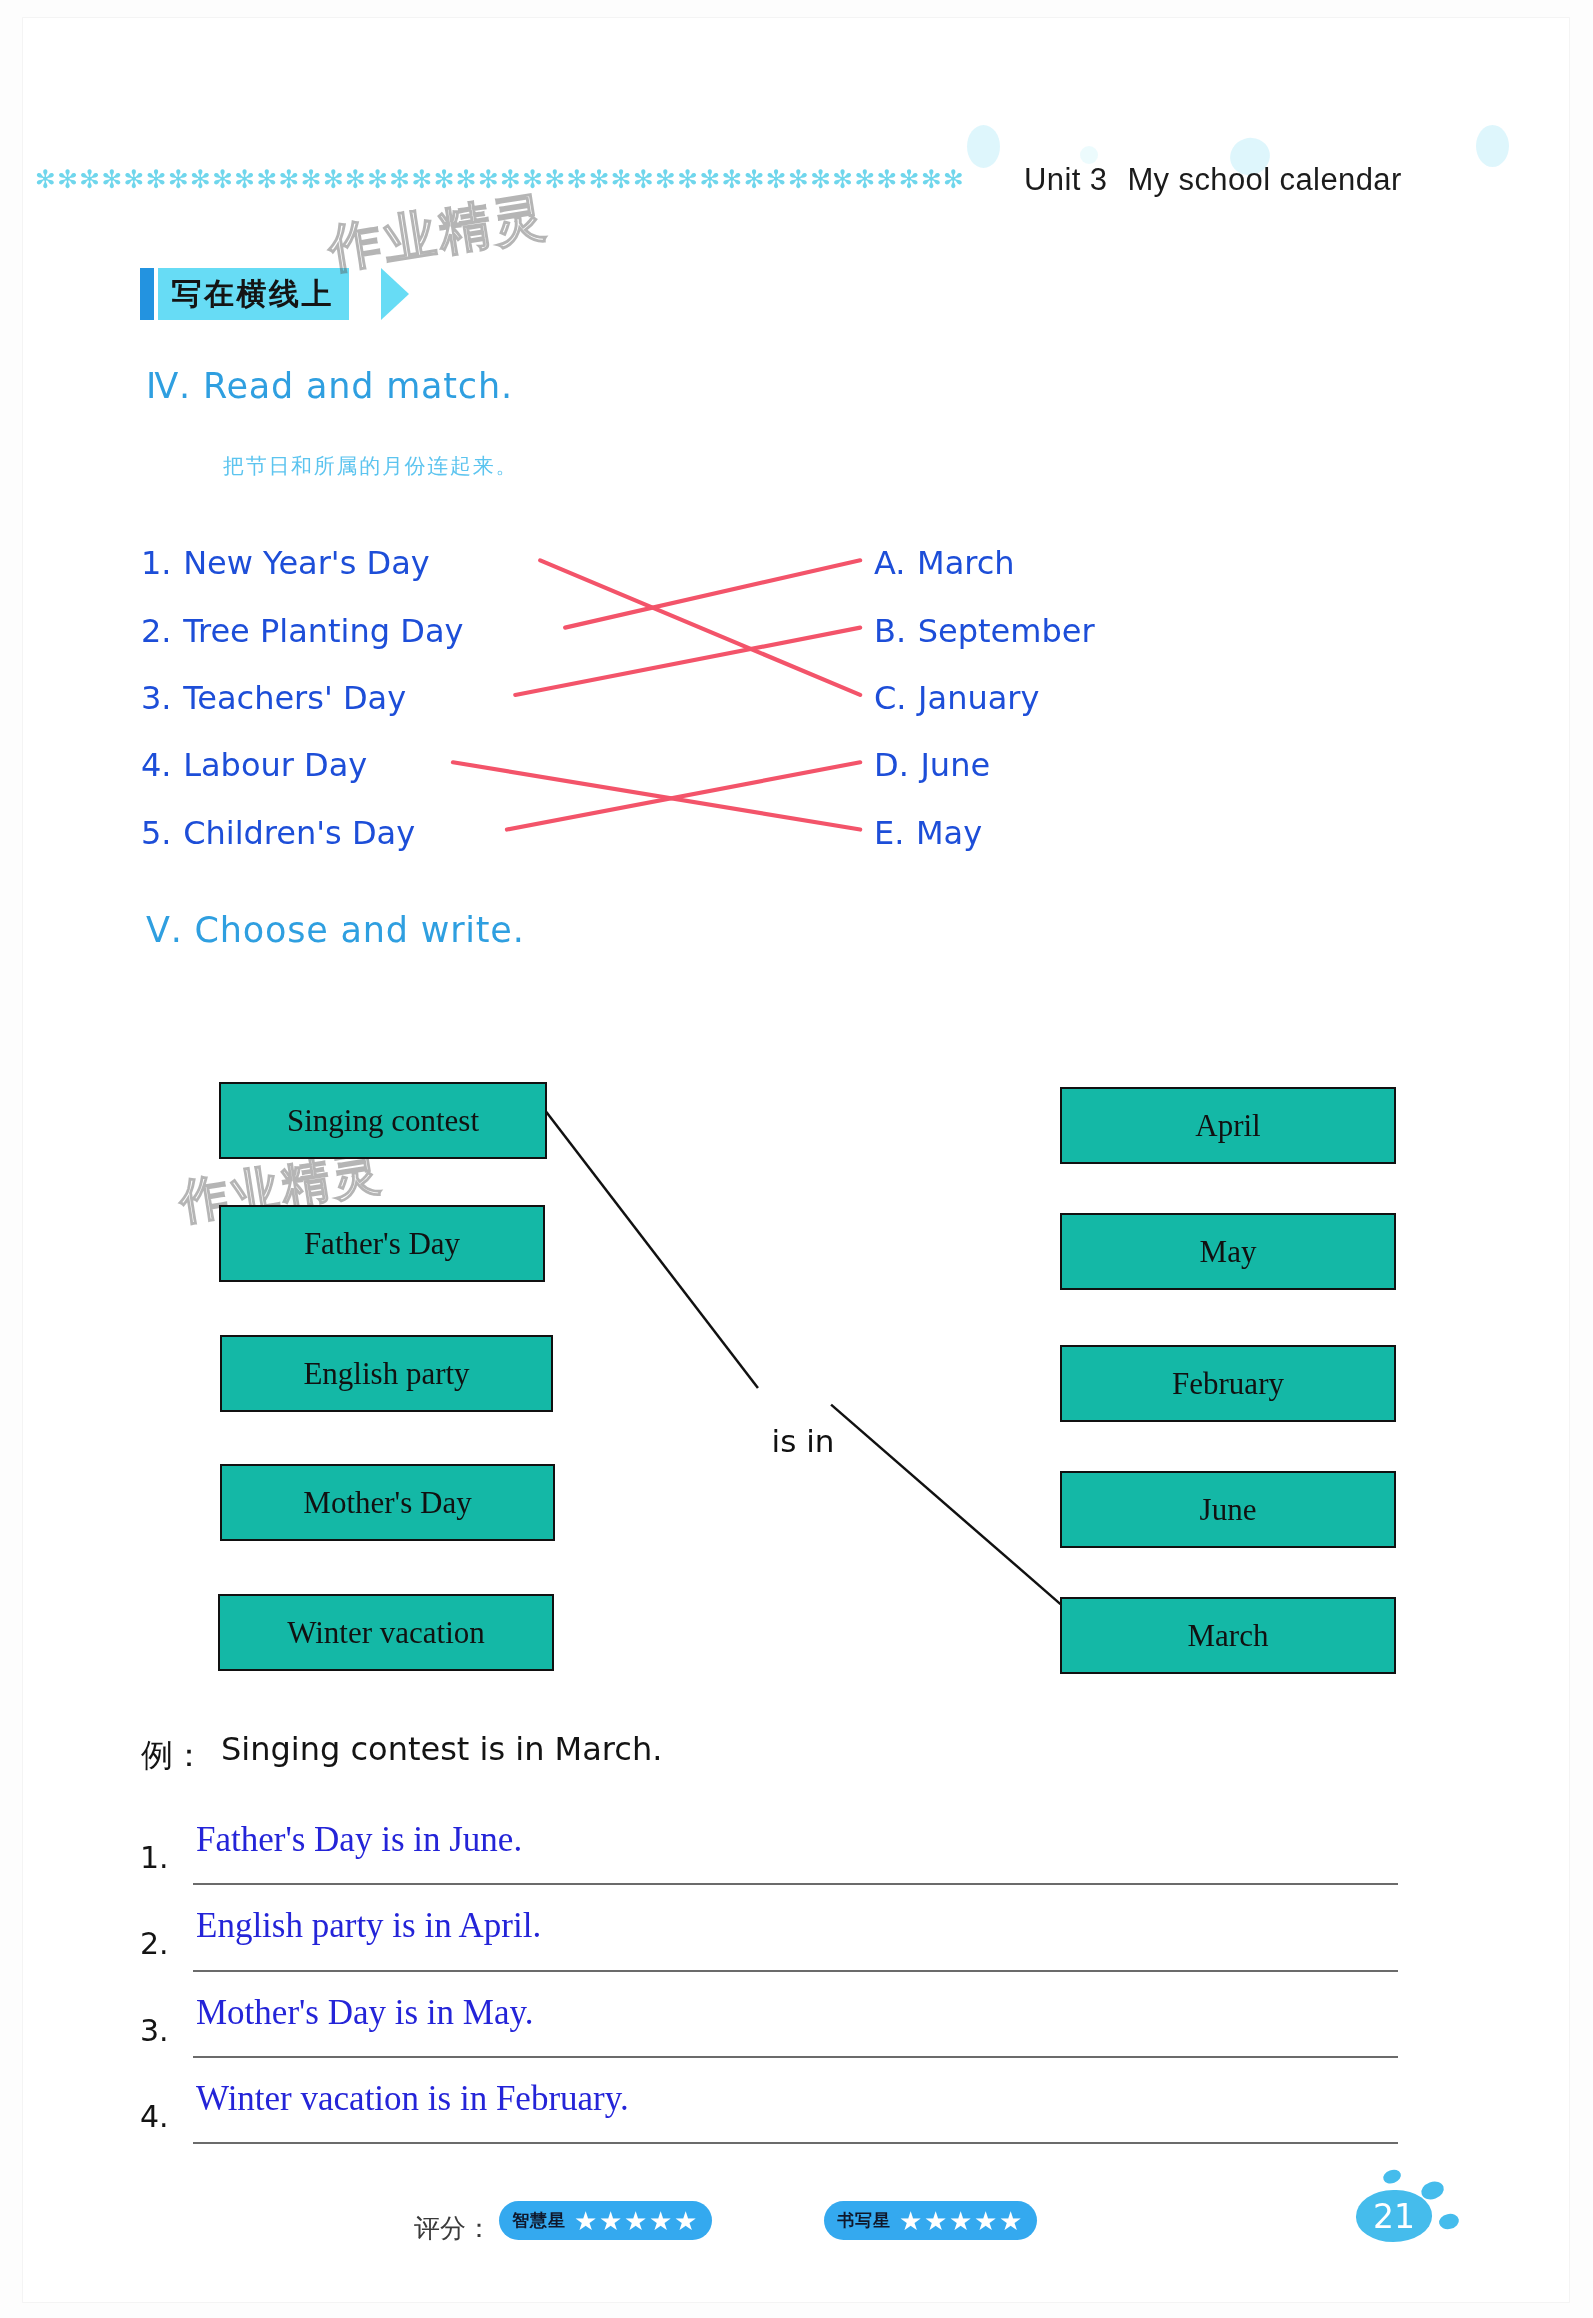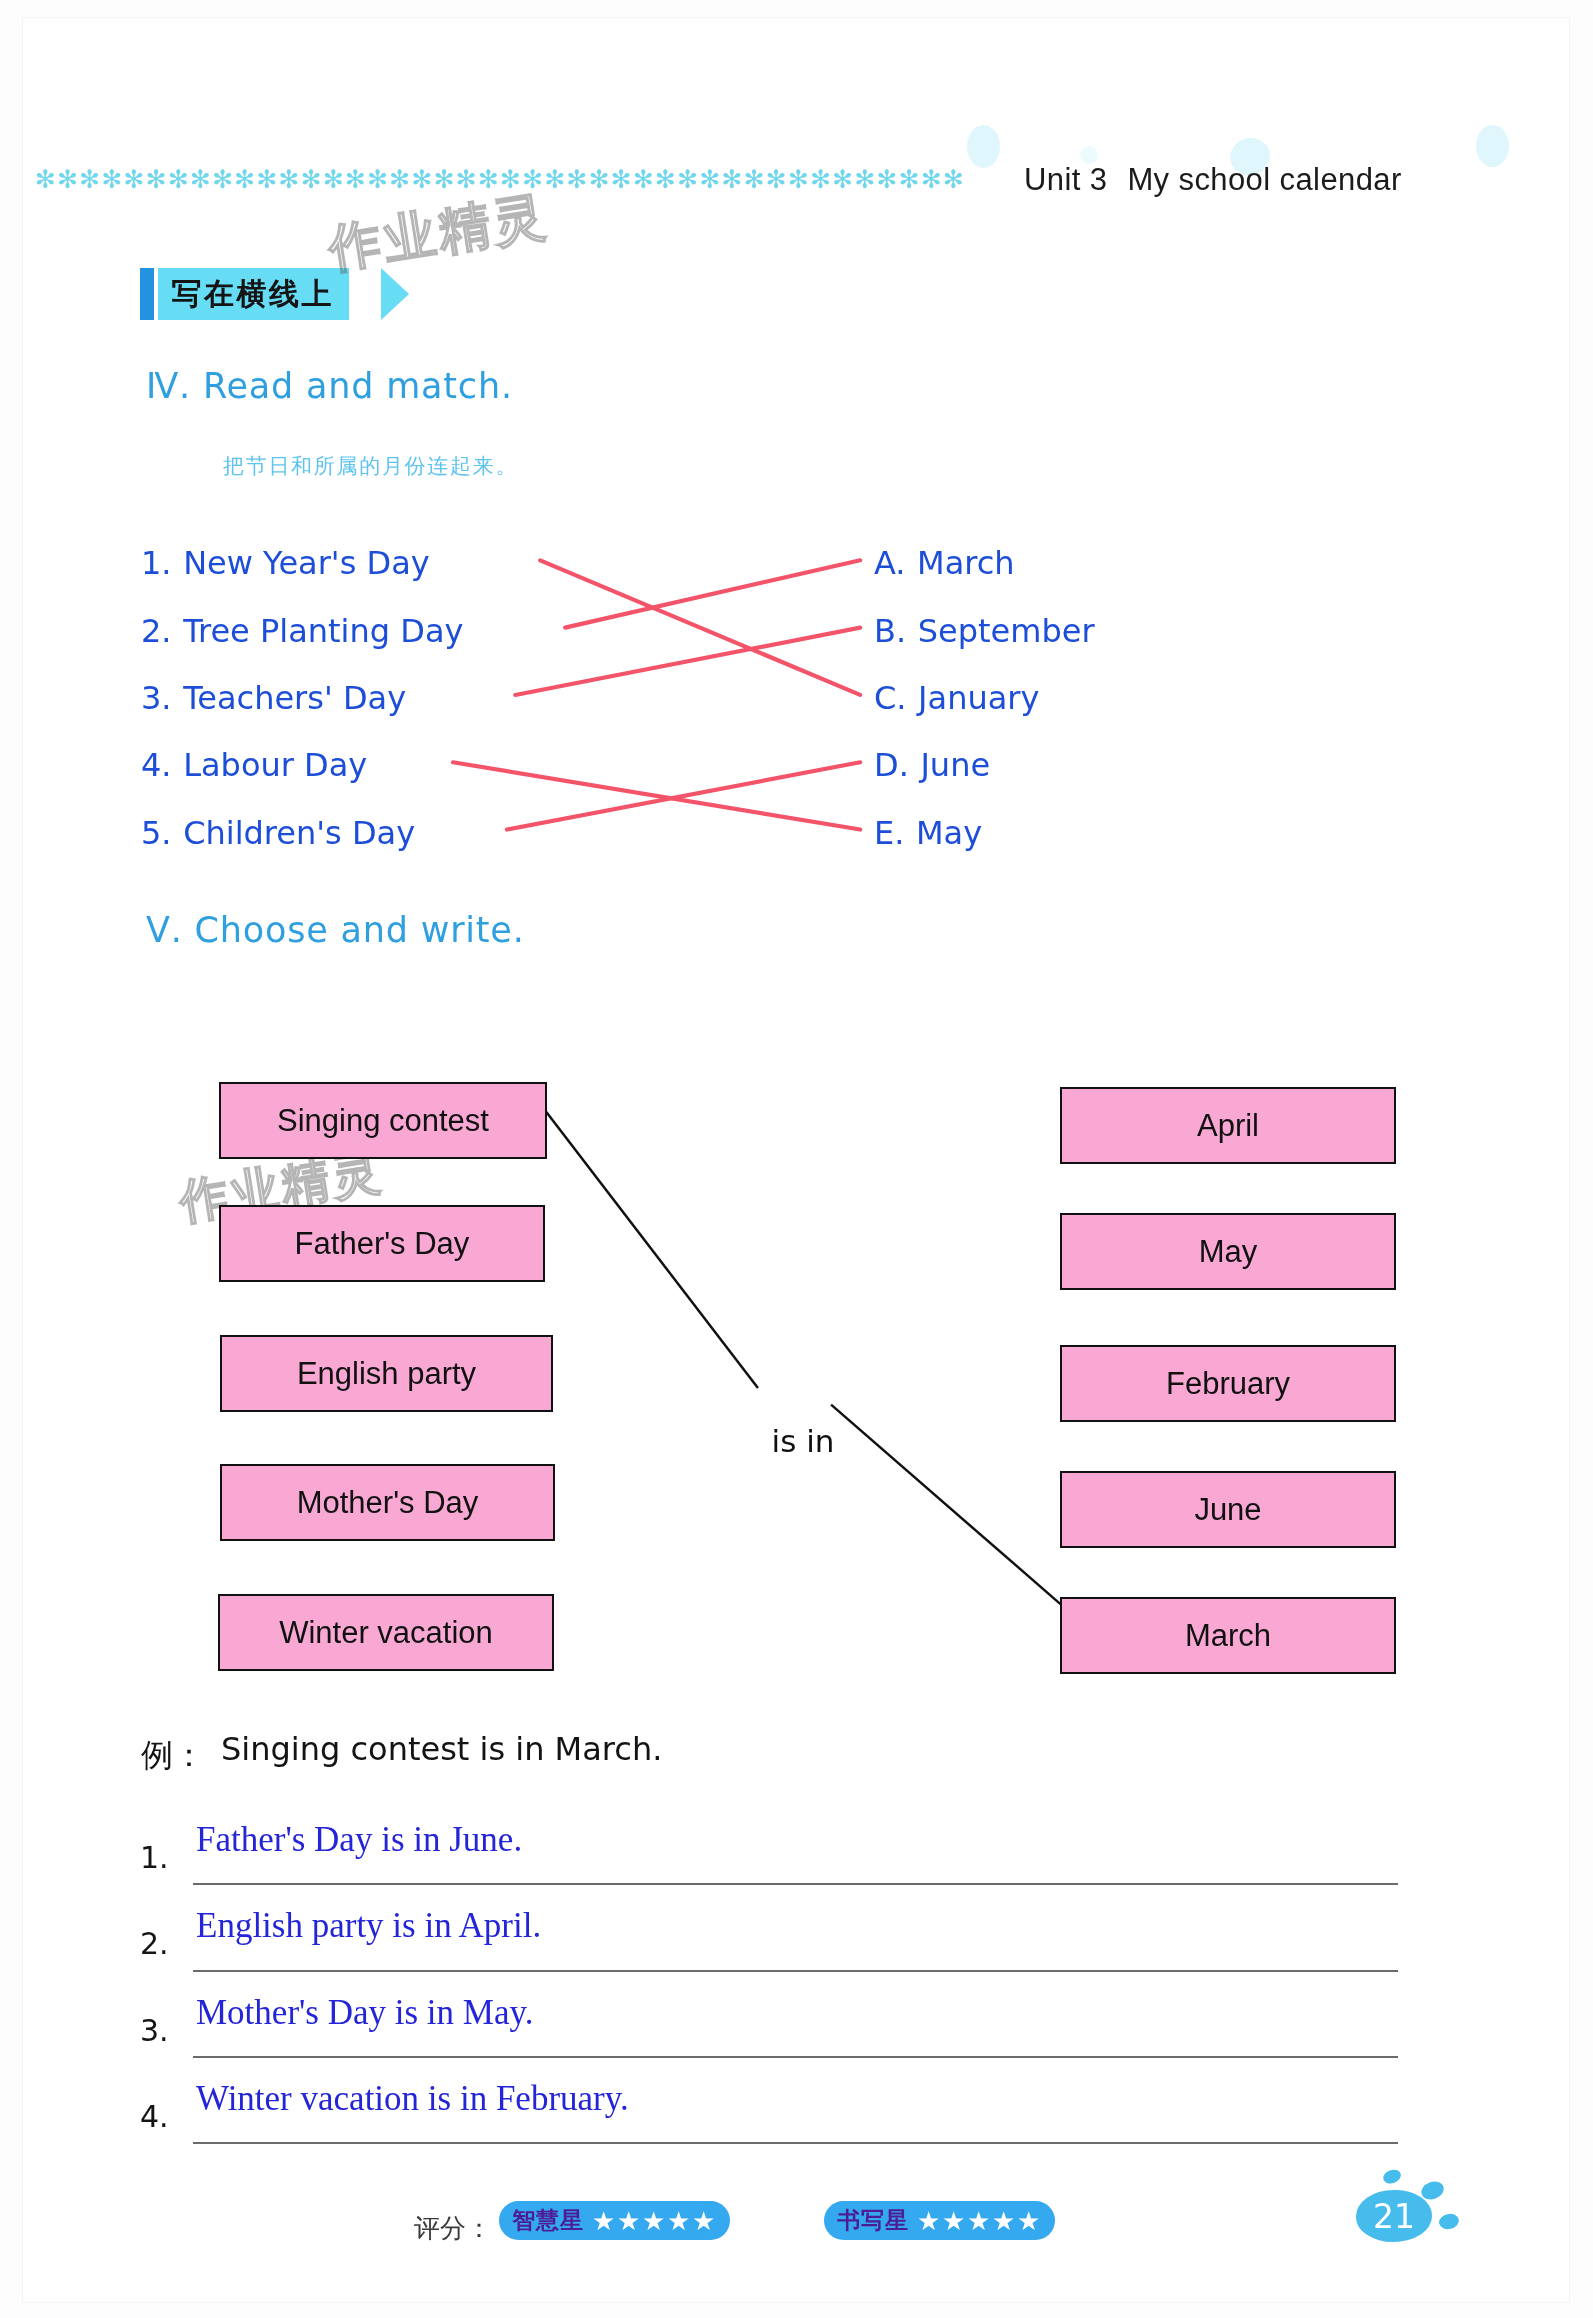--- a/index.html
+++ b/index.html
@@ -132,25 +132,25 @@
     color: #1d4ed8;
     white-space: nowrap;
   }
   .match-left .num, .match-right .num { margin-right: 11.6px; }
   svg.lines { position: absolute; left: 0; top: 0; overflow: visible; }
 
   
   .wbox {
     position: absolute;
     border: 2.5px solid #111;
-    background: #f9a8d4;
+    background: #14b8a6;
     display: flex;
     align-items: center;
     justify-content: center;
-    font-family: Liberation Sans, sans-serif;
+    font-family: Liberation Serif, serif;
     font-size: 31px;
     color: #111;
     white-space: nowrap;
   }
   .isin {
     position: absolute;
     font-family: "DejaVu Sans", sans-serif;
     font-size: 31px;
     color: #111;
     background: #fff;
@@ -201,22 +201,22 @@
     background: #34a9ef;
     border-radius: 20px;
     display: flex;
     align-items: center;
     padding: 0 13.3px;
     gap: 8.3px;
   }
   .pill .pname {
     font-family: "DejaVu Sans", sans-serif;
     font-weight: bold;
-    font-size: 23px;
-    color: #4c1d95;
+    font-size: 17px;
+    color: #0f172a;
     letter-spacing: 0.8px;
     white-space: nowrap;
   }
   .pill .stars {
     font-size: 26px; color: #ffffff;
     letter-spacing: 1.7px;
     line-height: 1;
     font-family: "DejaVu Sans", sans-serif;
   }
   .pagenum {

